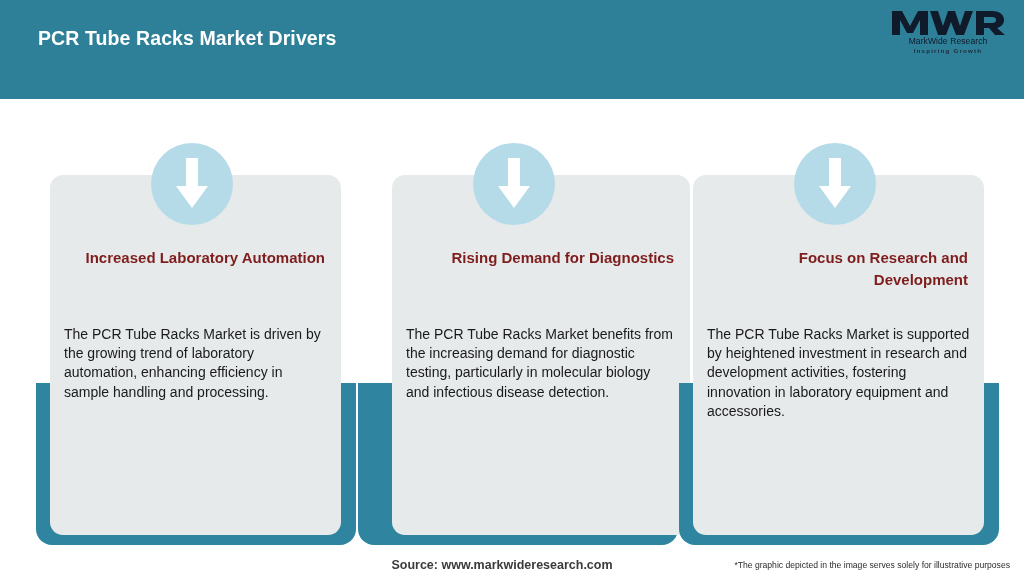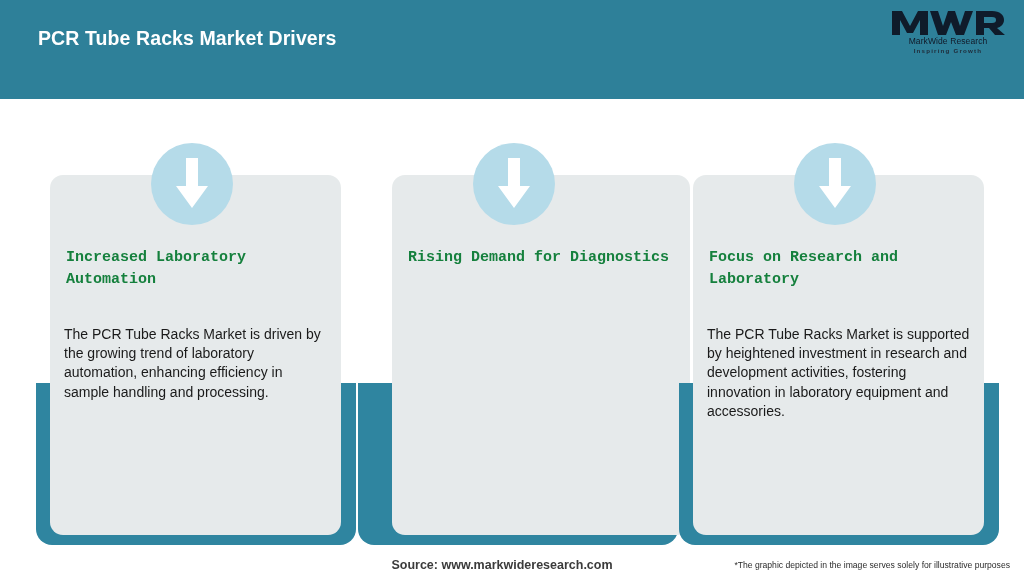--- a/index.html
+++ b/index.html
@@ -43,22 +43,22 @@
     background:#2F85A0;
     border-radius:0 0 16px 16px;
   }
   .card {
     position:absolute; top:175px; height:360px;
     background:#E6EAEB;
     border-radius:13px;
   }
   .card-title {
     position:absolute; left:16px; right:16px; top:72px;
-    text-align:left; font-size:15px; font-weight:bold;
-    color:#15803d; line-height:22px;font-family:Liberation Mono, monospace;
+    text-align:right; font-size:15px; font-weight:bold;
+    color:#7f1d1d; line-height:22px;
   }
   .card-body {
     position:absolute; left:14px; right:14px; top:150px;
     font-size:14px; color:#1a1a1a; line-height:19.2px;
     text-align:left;
   }
 
   
   .badge {
     position:absolute; top:143px; width:82px; height:82px;
@@ -107,32 +107,33 @@
     <svg width="36" height="52" viewBox="0 0 36 52">
       <path d="M12 0 L24 0 L24 28 L34 28 L18 50 L2 28 L12 28 Z" fill="#FFFFFF"></path>
     </svg>
   </div>
 </div>
 
 <div class="card-wrap">
   <div class="bracket" style="left:358px; width:320px;"></div>
   <div class="card" style="left:372px; width:298px;margin-left:20px;">
     <div class="card-title">Rising Demand for Diagnostics</div>
+    <div class="card-body">The PCR Tube Racks Market benefits from the increasing demand for diagnostic testing, particularly in molecular biology and infectious disease detection.</div>
   </div>
   <div class="badge" style="left:473px;">
     <svg width="36" height="52" viewBox="0 0 36 52">
       <path d="M12 0 L24 0 L24 28 L34 28 L18 50 L2 28 L12 28 Z" fill="#FFFFFF"></path>
     </svg>
   </div>
 </div>
 
 <div class="card-wrap">
   <div class="bracket" style="left:679px; width:320px;"></div>
   <div class="card" style="left:693px; width:291px;">
-    <div class="card-title">Focus on Research and Laboratory</div>
+    <div class="card-title">Focus on Research and Development</div>
     <div class="card-body">The PCR Tube Racks Market is supported by heightened investment in research and development activities, fostering innovation in laboratory equipment and accessories.</div>
   </div>
   <div class="badge" style="left:794px;">
     <svg width="36" height="52" viewBox="0 0 36 52">
       <path d="M12 0 L24 0 L24 28 L34 28 L18 50 L2 28 L12 28 Z" fill="#FFFFFF"></path>
     </svg>
   </div>
 </div>
 
 <div class="source">Source: www.markwideresearch.com</div>

